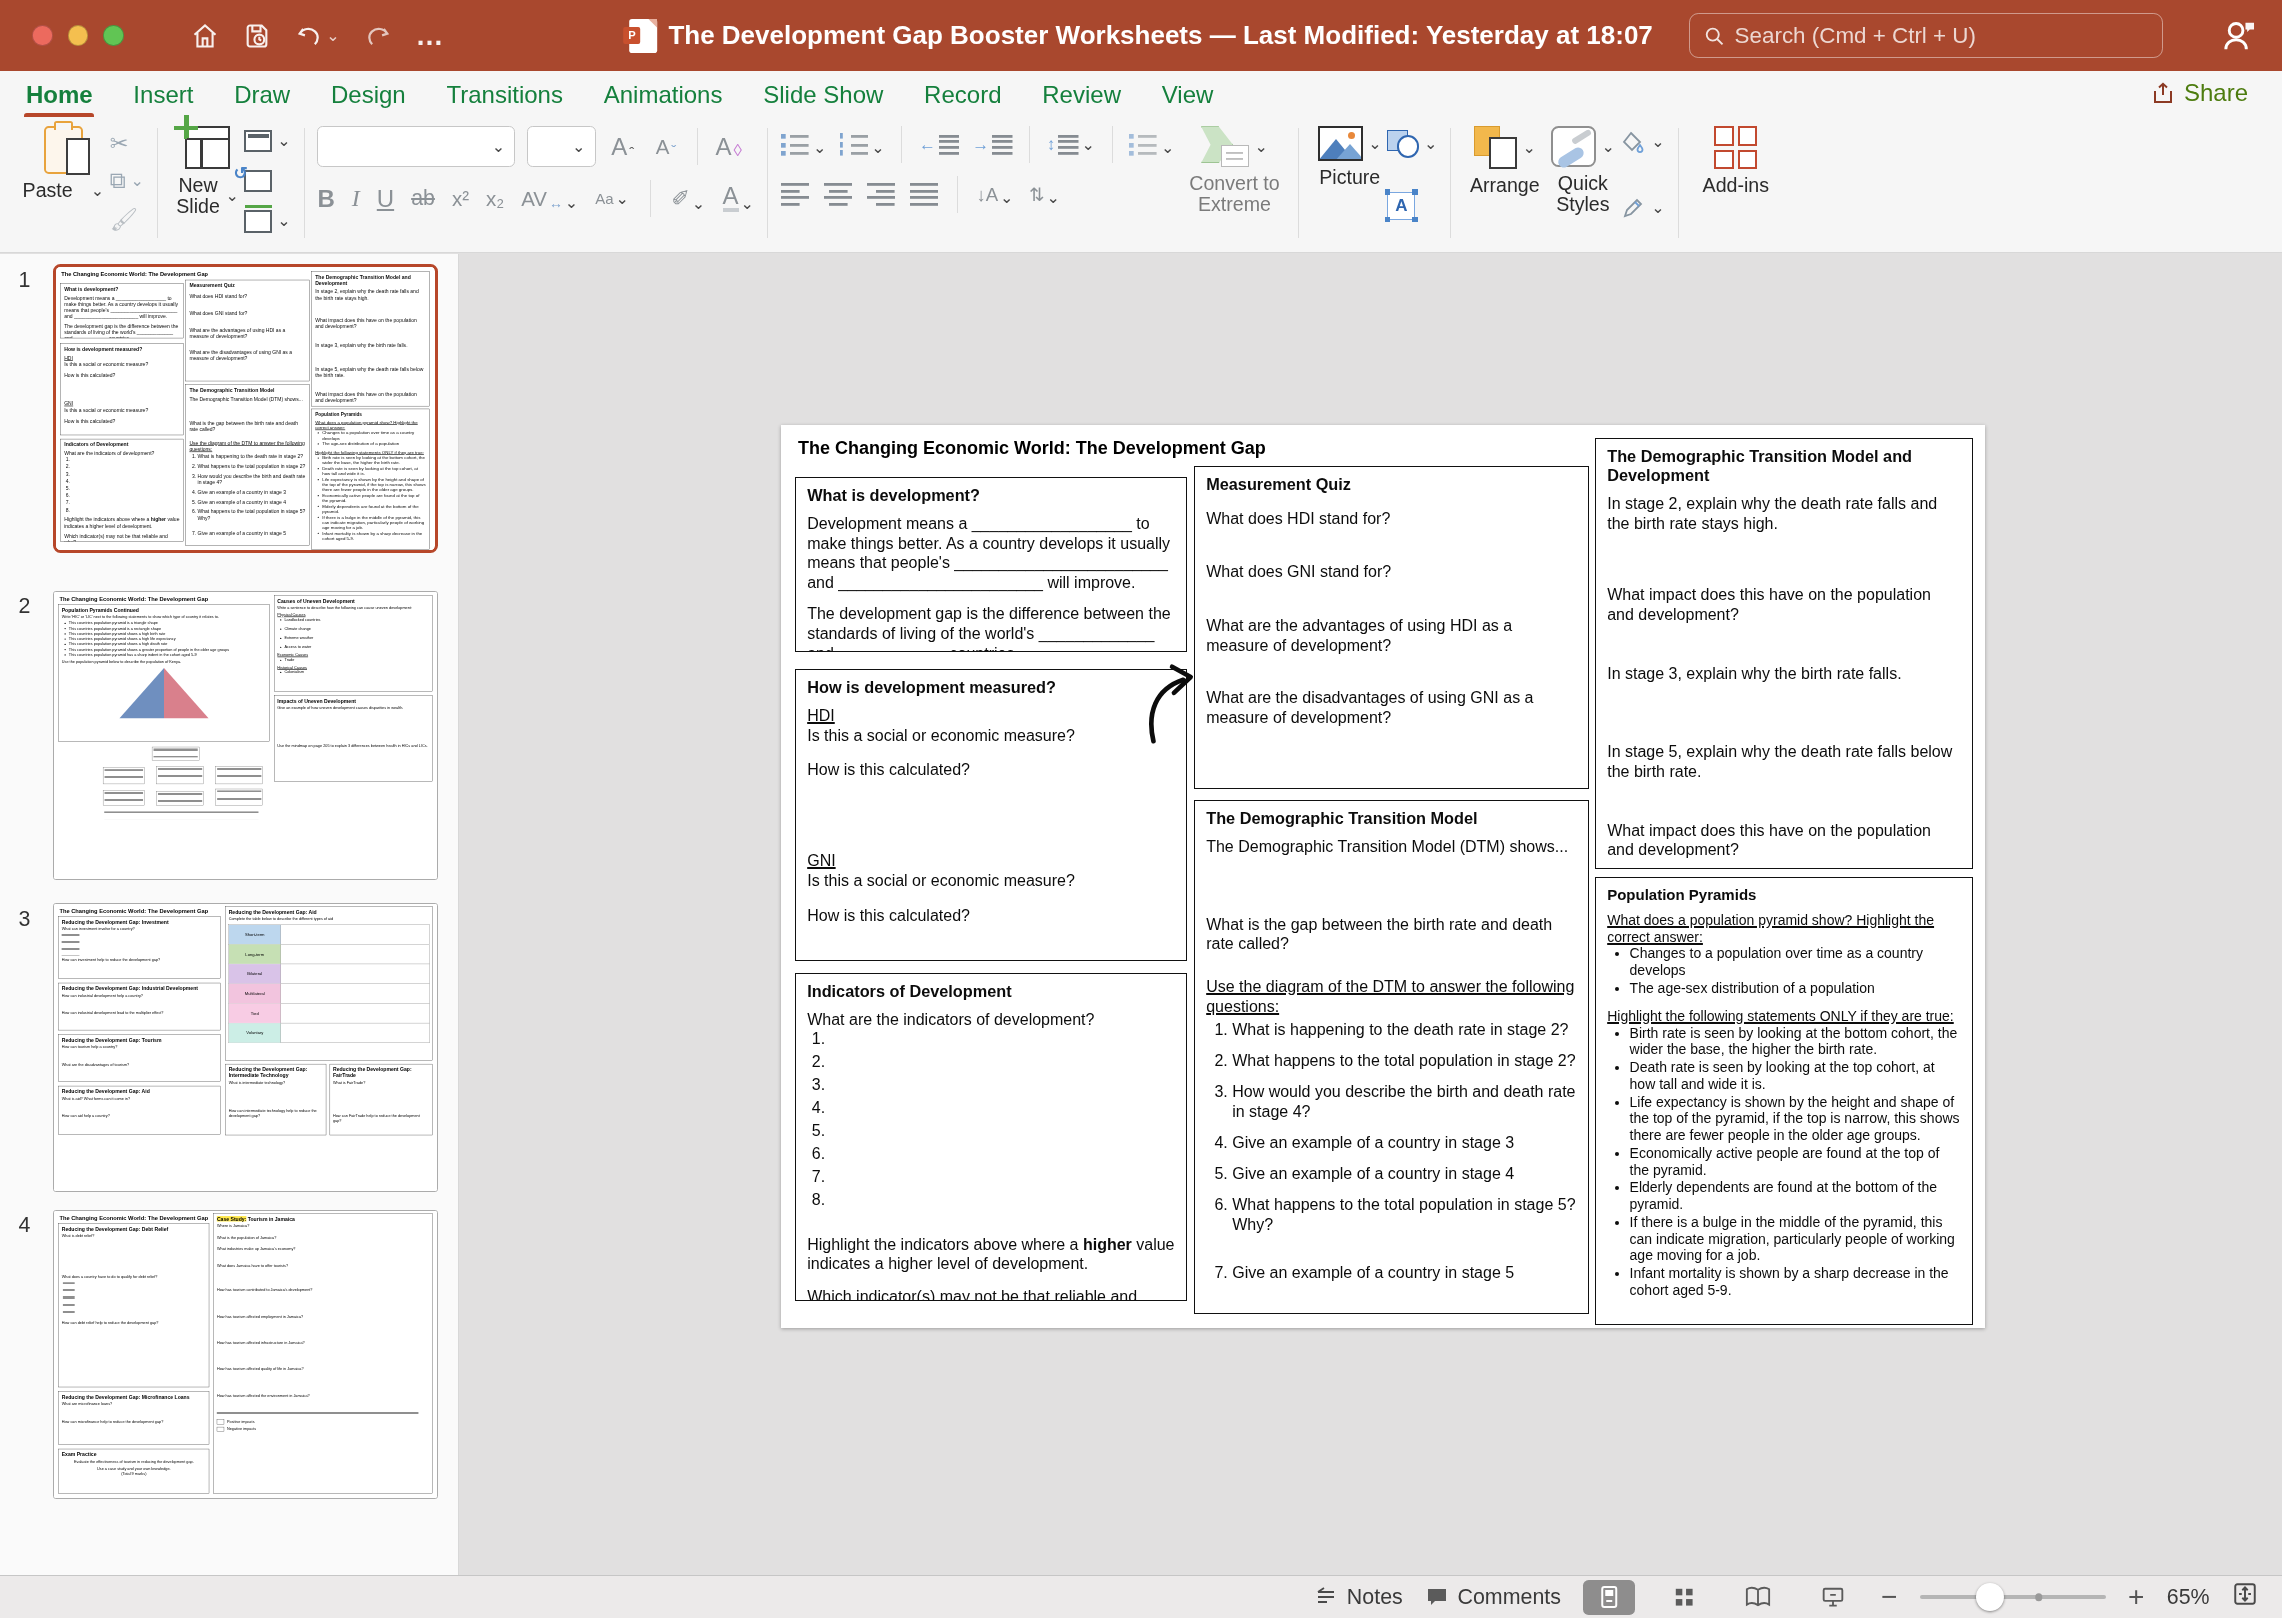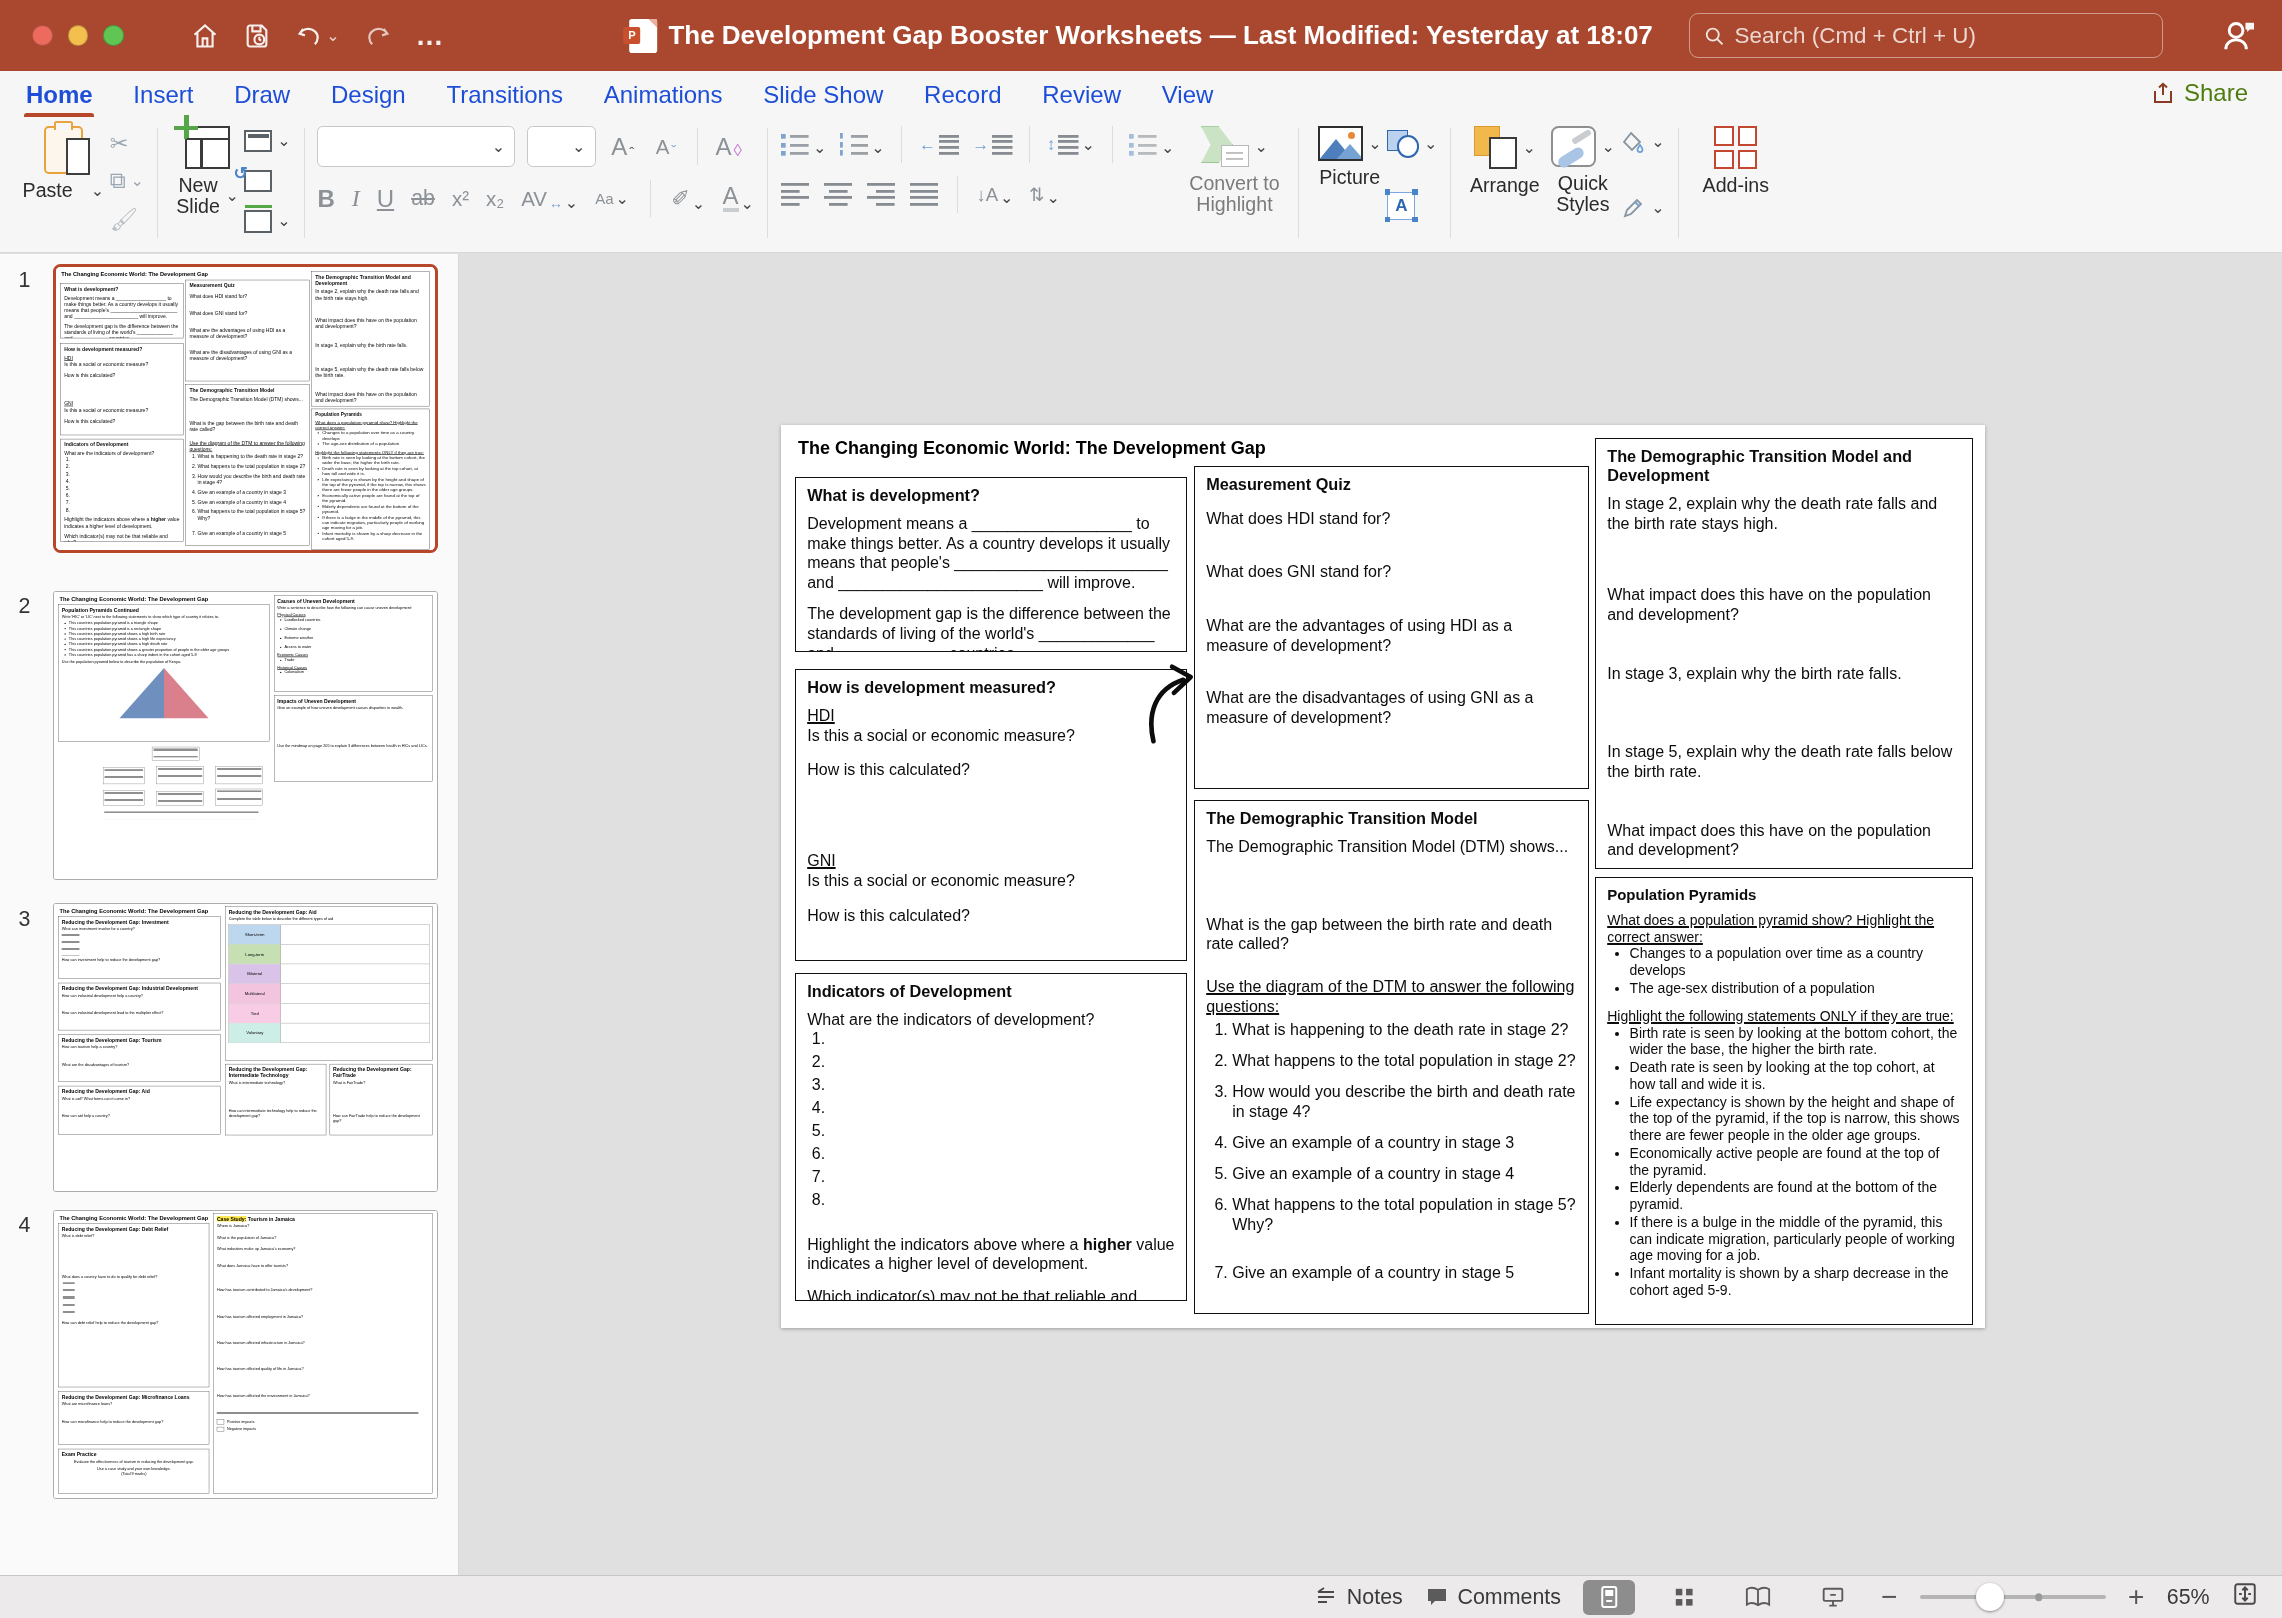--- a/index.html
+++ b/index.html
@@ -18,21 +18,21 @@
   .docicon .pbadge{position:absolute;left:-5.6px;top:8.4px;width:17px;height:17px;background:#C8502E;color:#fff;font-size:11.2px;font-weight:bold;display:flex;align-items:center;justify-content:center;border-radius:1.9px;}
   .docicon .fold{position:absolute;right:0;top:0;width:9.3px;height:9.3px;background:#E8B09F;clip-path:polygon(0 0,100% 100%,100% 0);}
   .tb-title .ttl{color:#fff;font-size:26px;font-weight:bold;white-space:nowrap;}
   .searchbox{position:absolute;right:119px;top:13px;width:474px;height:45px;border:1.4px solid rgba(255,255,255,.45);border-radius:9.3px;display:flex;align-items:center;padding:0 13px;gap:9.3px;}
   .searchbox input{background:transparent;border:none;outline:none;color:#fff;font-size:22.4px;width:100%;}
   .searchbox input::placeholder{color:rgba(255,255,255,.78);}
   .profile{position:absolute;right:22.4px;top:15px;}
 
   
   .tabrow{position:absolute;left:0;top:71px;width:2282px;height:47px;background:#F6F6F6;display:flex;align-items:center;padding-left:24px;gap:37px;}
-  .tab{font-size:24px;color:#1d4ed8;position:relative;padding:3.7px 1.9px;}
+  .tab{font-size:24px;color:#15803d;position:relative;padding:3.7px 1.9px;}
   .tab.active{font-weight:bold;}
   .tab.active::after{content:"";position:absolute;left:0;right:0;bottom:-6.5px;height:5.6px;border-radius:2.8px;background:#B7472A;}
   .share{position:absolute;right:34px;top:7.5px;display:flex;align-items:center;gap:9.3px;color:#4d7c0f;font-size:24px;}
 
   
   .ribbon{position:absolute;left:0;top:117px;width:2282px;height:136px;background:#F6F6F6;border-bottom:0.9px solid #D8D8D8;display:flex;align-items:flex-start;padding:9.3px 0 0 17px;}
   .rdiv{width:0.9px;height:110px;background:#DCDCDC;margin:1.9px 13px 0 13px;flex:none;}
   .bigbtn{display:flex;flex-direction:column;align-items:center;gap:5.6px;padding:0 5.6px;}
   .biglbl{font-size:19.6px;color:#2b2b2b;line-height:1.1;text-align:center;}
   .chev{font-size:16px;color:#4a4a4a;line-height:1;}
@@ -375,21 +375,21 @@
   </div>
 
   <div class="bigbtn" style="margin-left:9.3px">
     <span style="display:flex;align-items:center;gap:5.6px">
         <span class="i-smartart">
           <span class="arr"></span>
           <span class="card"></span>
         </span>
         <span class="chev">⌄</span>
       </span>
-    <span class="biglbl" style="color:#7B7B7B"><span>Convert to</span><br><span>Highlight</span></span>
+    <span class="biglbl" style="color:#7B7B7B"><span>Convert to</span><br><span>Extreme</span></span>
   </div>
 
   <div class="rdiv"></div>
 
   <div class="bigbtn">
     <span style="display:flex;align-items:center;gap:5.6px">
         <span class="i-picture">
           <span class="m1"></span>
           <span class="m2"></span>
           <span class="sun"></span>

